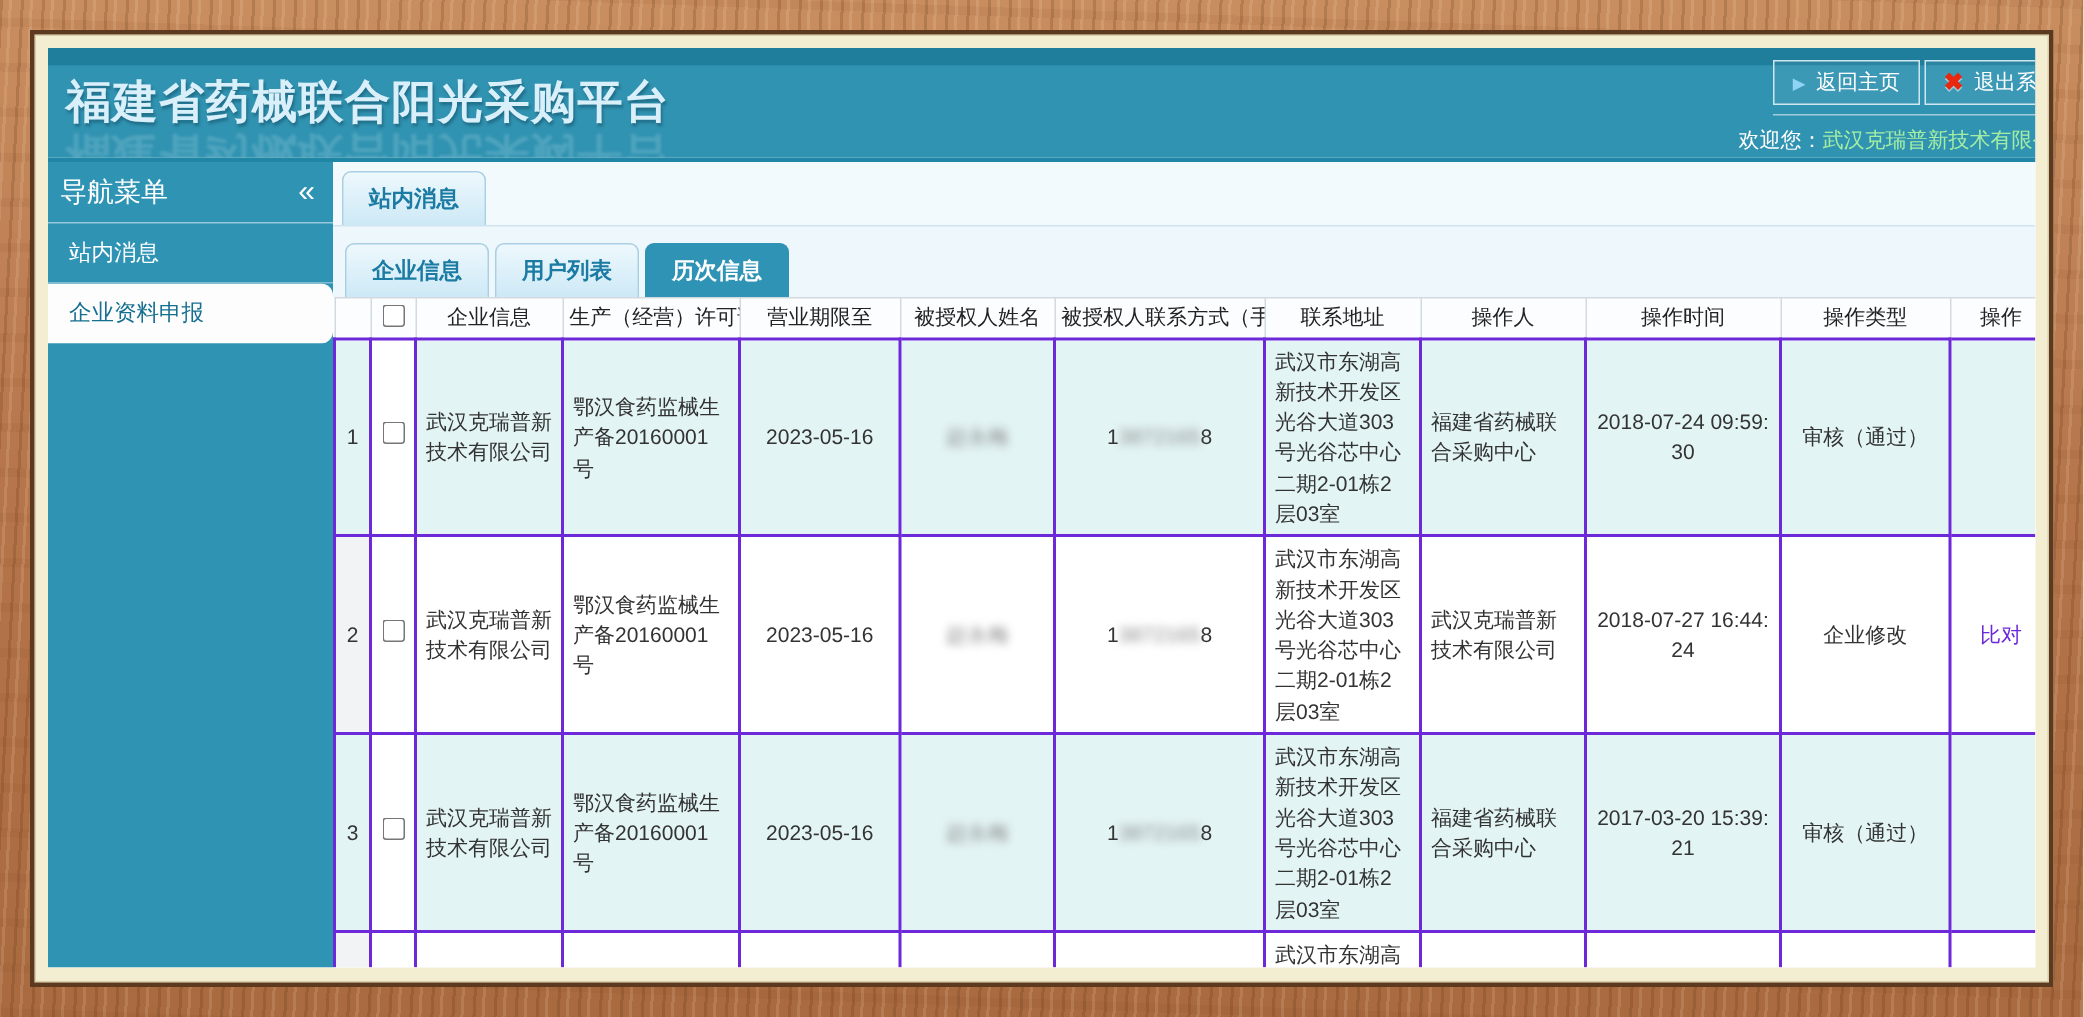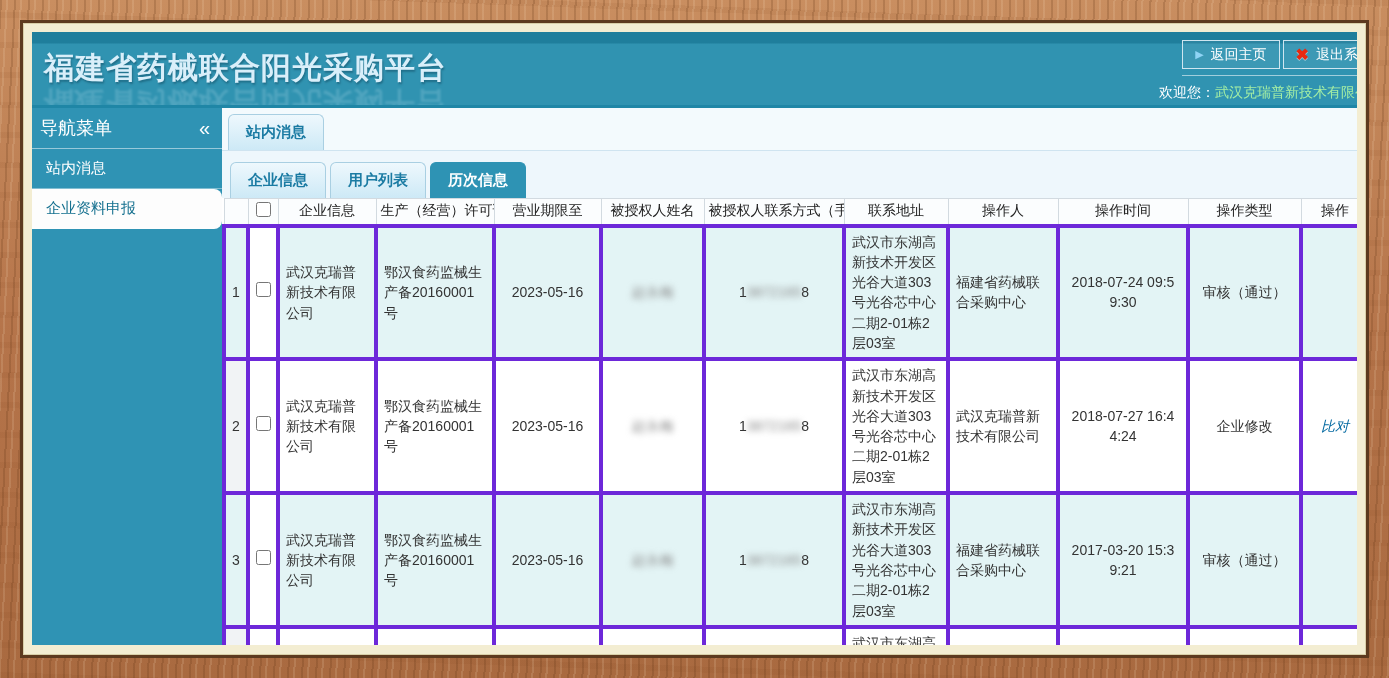--- a/index.html
+++ b/index.html
@@ -92,32 +92,32 @@
 
   
   .table-wrap { background:#fff; flex:1; overflow:hidden; }
   table { border-collapse:collapse; table-layout:fixed; width:1145px; font-size:14px; }
   th {
     background:#fbfdfe; border:1px solid #d2dae0; height:27px;
     font-weight:normal; color:#222; white-space:nowrap; overflow:hidden;
     padding:2px 4px; text-align:center;
   }
   td {
-    border:4px solid #6d28d9; padding:4px 6px; color:#333;
+    border:2px solid #6d28d9; padding:4px 6px; color:#333;
     word-break:break-all; line-height:1.45; text-align:center; vertical-align:middle;
     overflow:hidden;
   }
   tr.datarow { height:92px; }
   tr.stripe td { background:#e3f4f5; }
   td.numcell { background:#f1f3f5; padding:2px; }
   td.chkcell { background:#fff; padding:2px; }
   tr.stripe td.chkcell { background:#fff; }
   td.al { text-align:left; }
   .redact { filter:blur(3px); color:#8a8a8a; }
-  a.link { color:#0369a1; text-decoration:none; cursor:pointer;font-style:italic; }
+  a.link { color:#6d28d9; text-decoration:none; cursor:pointer; }
   input[type=checkbox] { width:15px; height:15px; cursor:pointer; }
 </style>
 </head>
 <body>
 
 <div class="wood">
  <div class="matte">
   <div class="page">
 
     <div class="hdr">

